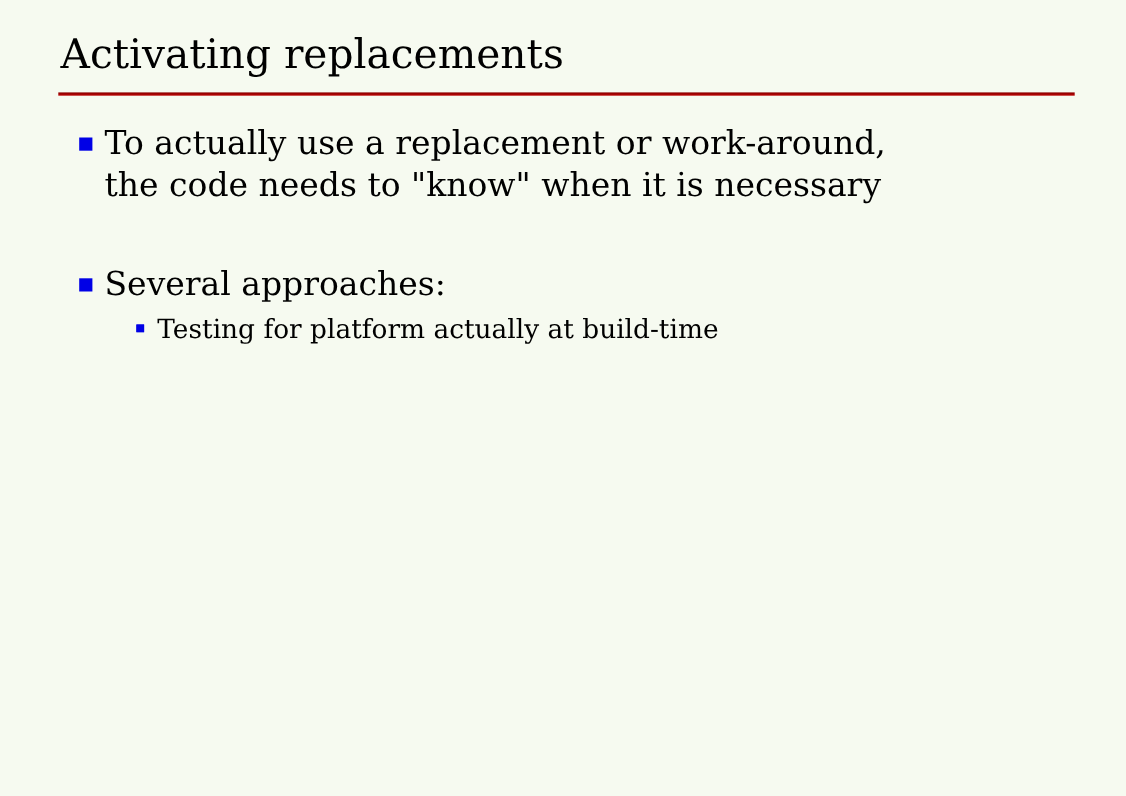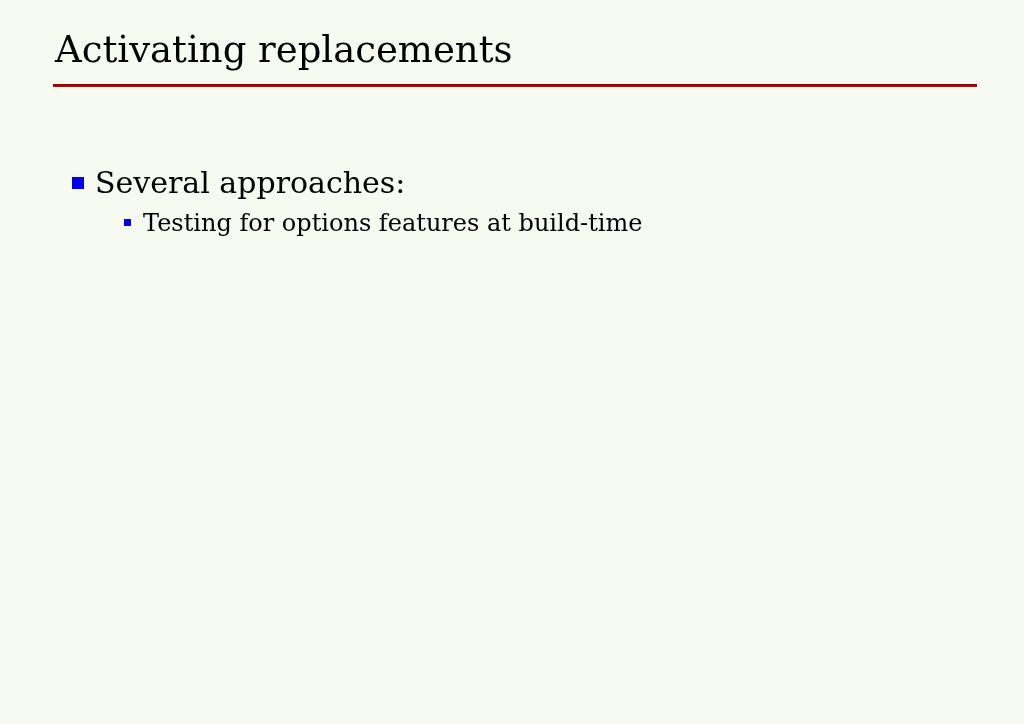--- a/index.html
+++ b/index.html
@@ -42,32 +42,34 @@
 
 <div class="slide">
   <h1 class="slide-title">Activating replacements</h1>
   <div class="title-rule"></div>
 
   <div class="content">
     <ul class="l1-list">
 
       <li class="l1-item">
         <span class="sq sq-l1"></span>
+        <span class="bullet-text">To actually use a replacement or work-around,
+the code needs to "know" when it is necessary</span>
       </li>
 
       <li class="l1-item">
         <span class="sq sq-l1"></span>
         <span class="bullet-text">Several approaches:</span>
 
         <ul class="l2-list">
           <li class="l2-item">
             <span class="sq sq-l2"></span>
           </li>
           <li class="l2-item">
             <span class="sq sq-l2"></span>
-            <span class="bullet-text">Testing for options features at build-time</span>
+            <span class="bullet-text">Testing for platform actually at build-time</span>
           </li>
         </ul>
       </li>
 
     </ul>
   </div>
 </div>
 
 </body></html>

